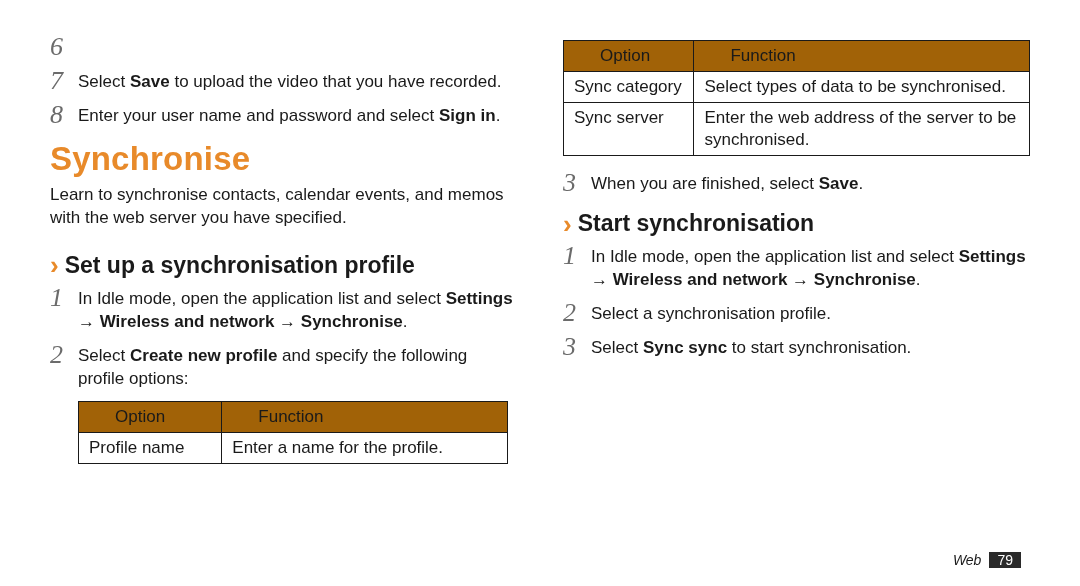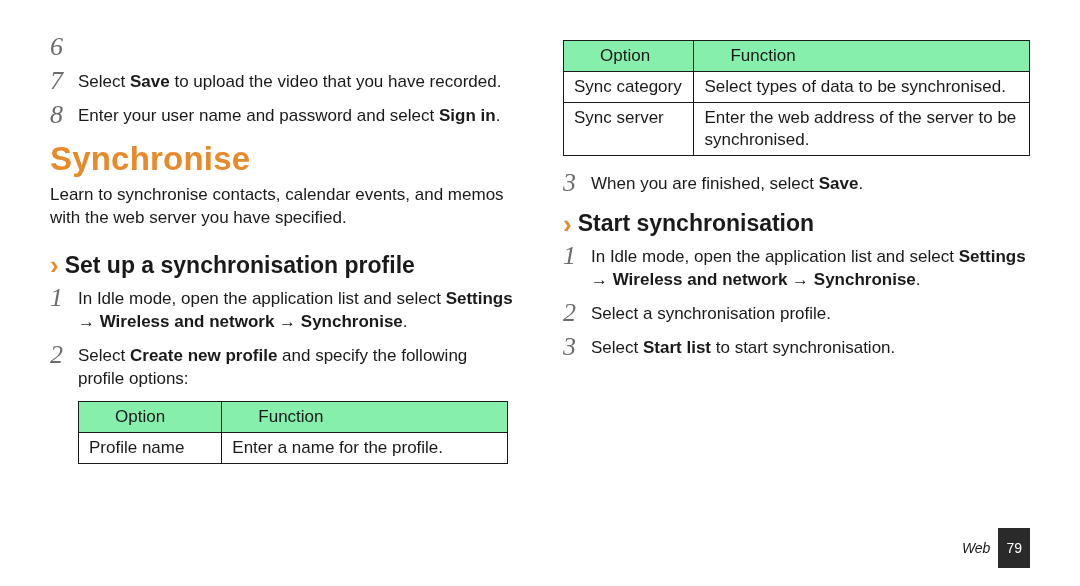--- a/index.html
+++ b/index.html
@@ -74,39 +74,39 @@
   }
   table.opt th, table.opt td {
     border: 1px solid #1a1a1a;
     text-align: left;
     padding: 4px 10px;
     font-weight: 400;
     vertical-align: top;
     line-height: 1.3;
   }
   table.opt thead th {
-    background: #86efac;
+    background: #a16207;
     padding-left: 36px;
   }
   
   .footer {
     position: absolute;
-    right: 50px;
+    right: 59px;
     bottom: 18px;
     display: flex;
     align-items: center;
     font-size: 14px;
     font-style: italic;
     gap: 8px;
   }
   .footer .pg {
     font-style: normal;
     background: #2a2a2a;
     color: #fff;
-    padding: 12px 8px;
+    padding: 0 8px;
     font-size: 14px;
   }
   strong { font-weight: 700; }
 </style>
 </head>
 <body>
 
 <div class="page">
 
   <div class="col">
@@ -209,21 +209,21 @@
     </div>
 
     <div class="step">
       <div class="num">2</div>
       <div class="txt">Select a synchronisation profile.</div>
     </div>
 
     <div class="step">
       <div class="num">3</div>
       <div class="txt">
-        <span>Select </span><strong>Start list</strong><span> to start synchronisation.</span>
+        <span>Select </span><strong>Sync sync</strong><span> to start synchronisation.</span>
       </div>
     </div>
 
   </div>
 
   <div class="footer">
     <span>Web</span>
     <span class="pg">79</span>
   </div>
 

